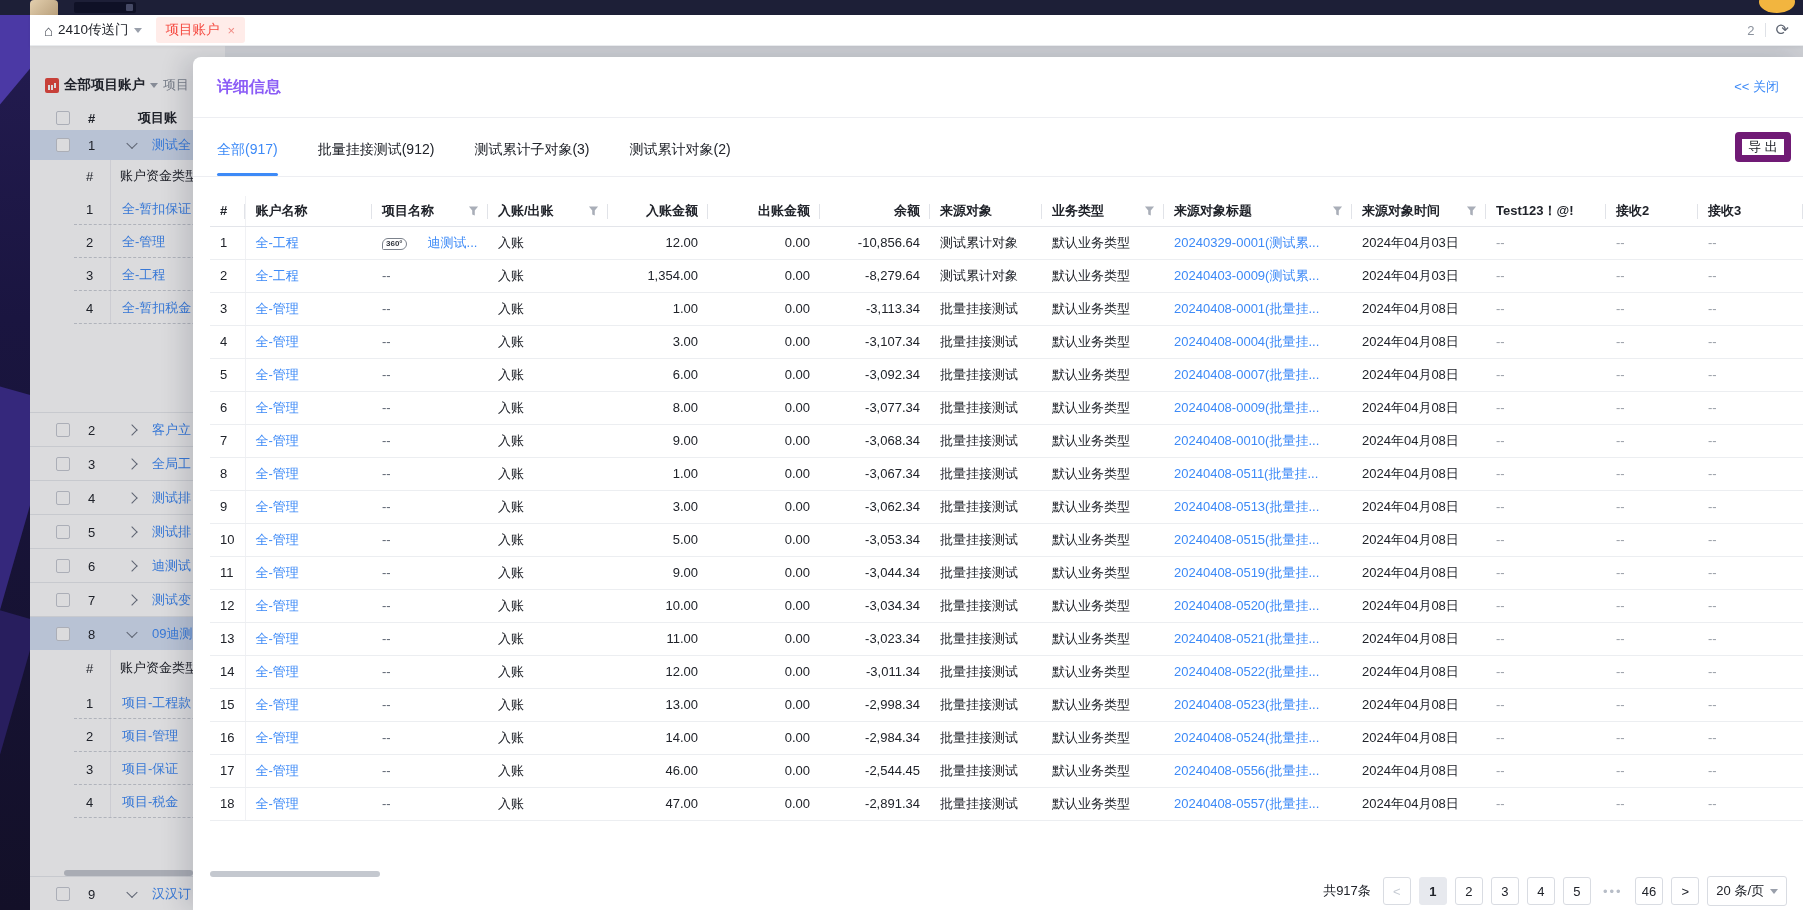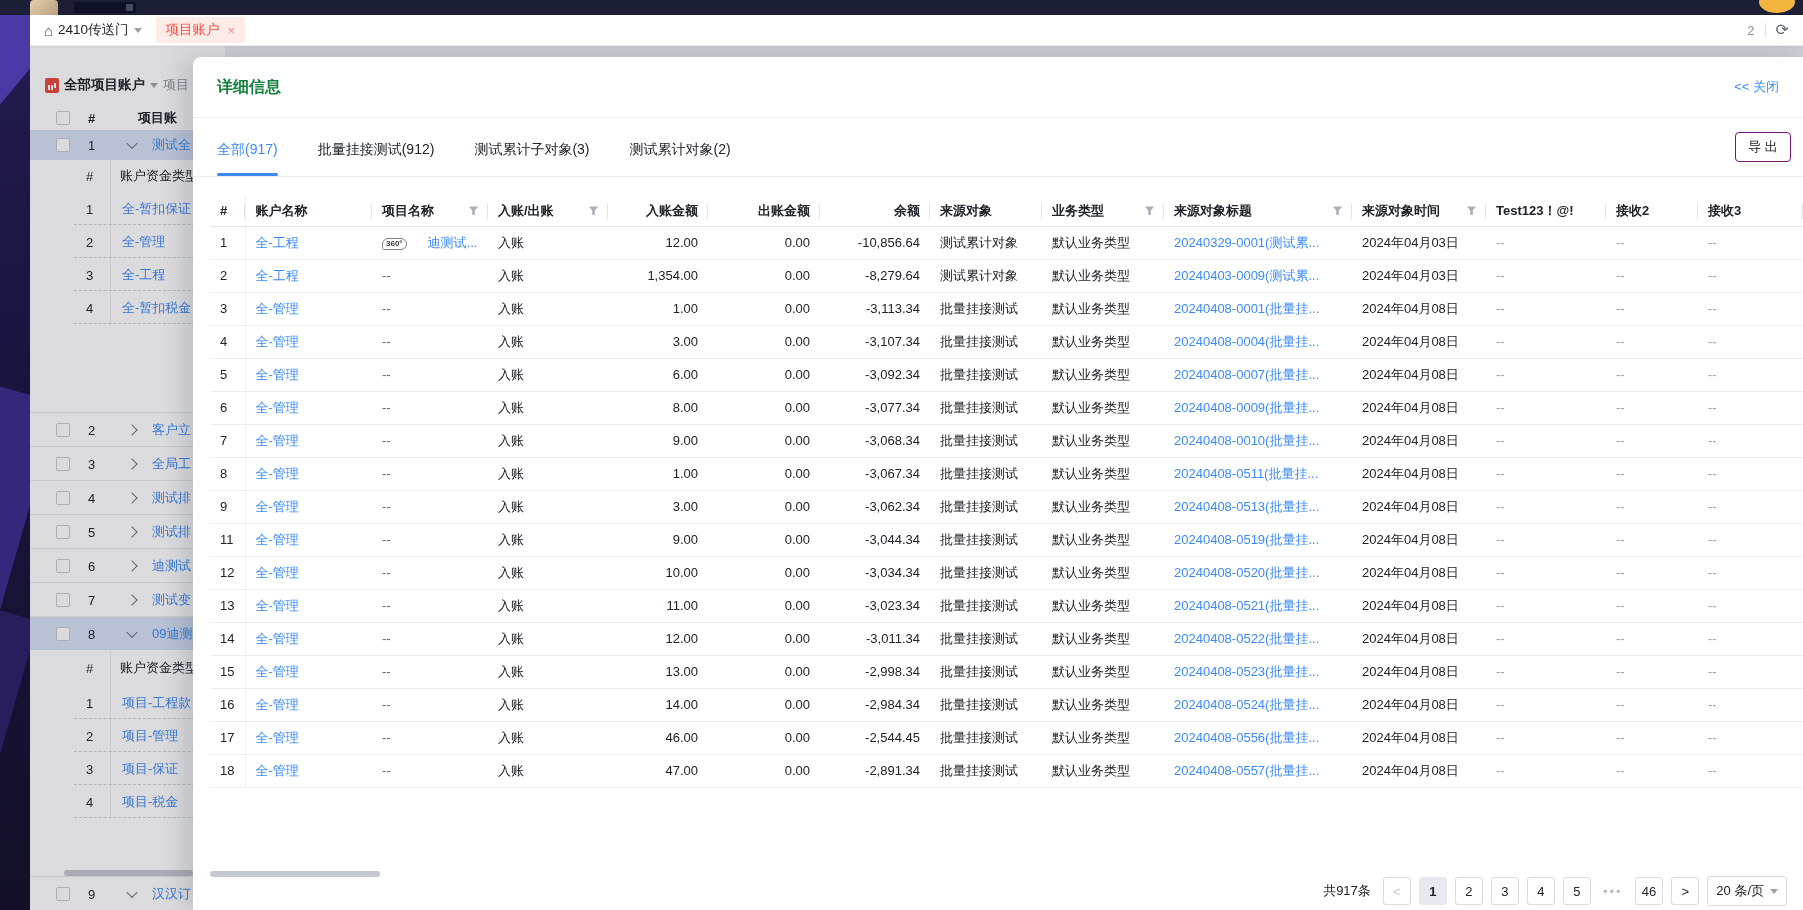--- a/index.html
+++ b/index.html
@@ -74,29 +74,29 @@
   .sb-spacer-b{height:58px;}
   .sb-hscroll{position:absolute;left:34px;top:824px;width:129px;height:6px;background:#c4c8cf;border-radius:3px;}
 
   .dim-mask{position:absolute;left:0;top:0;width:1773px;height:864px;background:rgba(28,32,44,.16);z-index:5;}
 
   
   .panel{position:absolute;left:163px;top:11px;width:1610px;height:853px;background:#fff;
     border-top-left-radius:8px;box-shadow:-10px 0 24px rgba(15,23,42,.14);z-index:10;}
   .panel-header{height:61px;border-bottom:1px solid #edeef2;display:flex;align-items:center;
     padding:0 24px;box-sizing:border-box;}
-  .panel-title{font-size:16px;font-weight:700;color:#15803d;}
+  .panel-title{font-size:16px;font-weight:700;color:#8b5cf6;}
   .panel-close{margin-left:auto;color:#3d8af7;font-size:13px;cursor:pointer;}
   .panel-tabs{position:relative;height:59px;border-bottom:1px solid #edeef2;display:flex;align-items:flex-end;
     padding:0 24px;gap:40px;box-sizing:border-box;}
   .ptab{font-size:14px;color:#20232a;padding-bottom:17px;position:relative;cursor:pointer;white-space:nowrap;}
   .ptab.active{color:#3d8af7;}
   .ptab.active::after{content:"";position:absolute;left:0;right:0;bottom:0;height:3px;background:#3d8af7;border-radius:1.5px;}
   .export-btn{position:absolute;right:12px;top:50%;transform:translateY(-50%);min-width:56px;height:30px;
-    border:1px solid #701a75;border-radius:4px;background:#fff;font-size:13px;color:#20232a;
+    border:7px solid #701a75;border-radius:4px;background:#fff;font-size:13px;color:#20232a;
     display:flex;align-items:center;justify-content:center;cursor:pointer;}
 
   .table-wrap{position:relative;margin:19px 0 0 17px;width:1593px;height:662px;overflow:hidden;}
   table{border-collapse:collapse;table-layout:fixed;width:1593px;}
   thead th{height:30px;font-size:13px;font-weight:700;color:#20232a;text-align:left;padding:0 10px;
     border-bottom:1px solid #e3e5ea;position:relative;white-space:nowrap;overflow:hidden;box-sizing:border-box;}
   thead th::after{content:"";position:absolute;right:0;top:8px;height:15px;width:1px;background:#e1e3e8;}
   thead th.right{text-align:right;}
   .filter-ic{position:absolute;right:9px;top:50%;transform:translateY(-50%);line-height:0;cursor:pointer;}
   tbody td{height:33px;border-bottom:1px solid #eceef1;font-size:13px;color:#20232a;padding:0 10px;
@@ -483,20 +483,36 @@
                   <td class="right">-3,062.34</td>
                   <td>批量挂接测试</td>
                   <td>默认业务类型</td>
                   <td class="link">20240408-0513(批量挂...</td>
                   <td>2024年04月08日</td>
                   <td class="dash-light">--</td>
                   <td class="dash-light">--</td>
                   <td class="dash-light">--</td>
                 </tr>
                 <tr>
+                  <td class="first">10</td>
+                  <td class="link">全-管理</td>
+                  <td class="dash-dark">--</td>
+                  <td>入账</td>
+                  <td class="right">5.00</td>
+                  <td class="right">0.00</td>
+                  <td class="right">-3,053.34</td>
+                  <td>批量挂接测试</td>
+                  <td>默认业务类型</td>
+                  <td class="link">20240408-0515(批量挂...</td>
+                  <td>2024年04月08日</td>
+                  <td class="dash-light">--</td>
+                  <td class="dash-light">--</td>
+                  <td class="dash-light">--</td>
+                </tr>
+                <tr>
                   <td class="first">11</td>
                   <td class="link">全-管理</td>
                   <td class="dash-dark">--</td>
                   <td>入账</td>
                   <td class="right">9.00</td>
                   <td class="right">0.00</td>
                   <td class="right">-3,044.34</td>
                   <td>批量挂接测试</td>
                   <td>默认业务类型</td>
                   <td class="link">20240408-0519(批量挂...</td>

